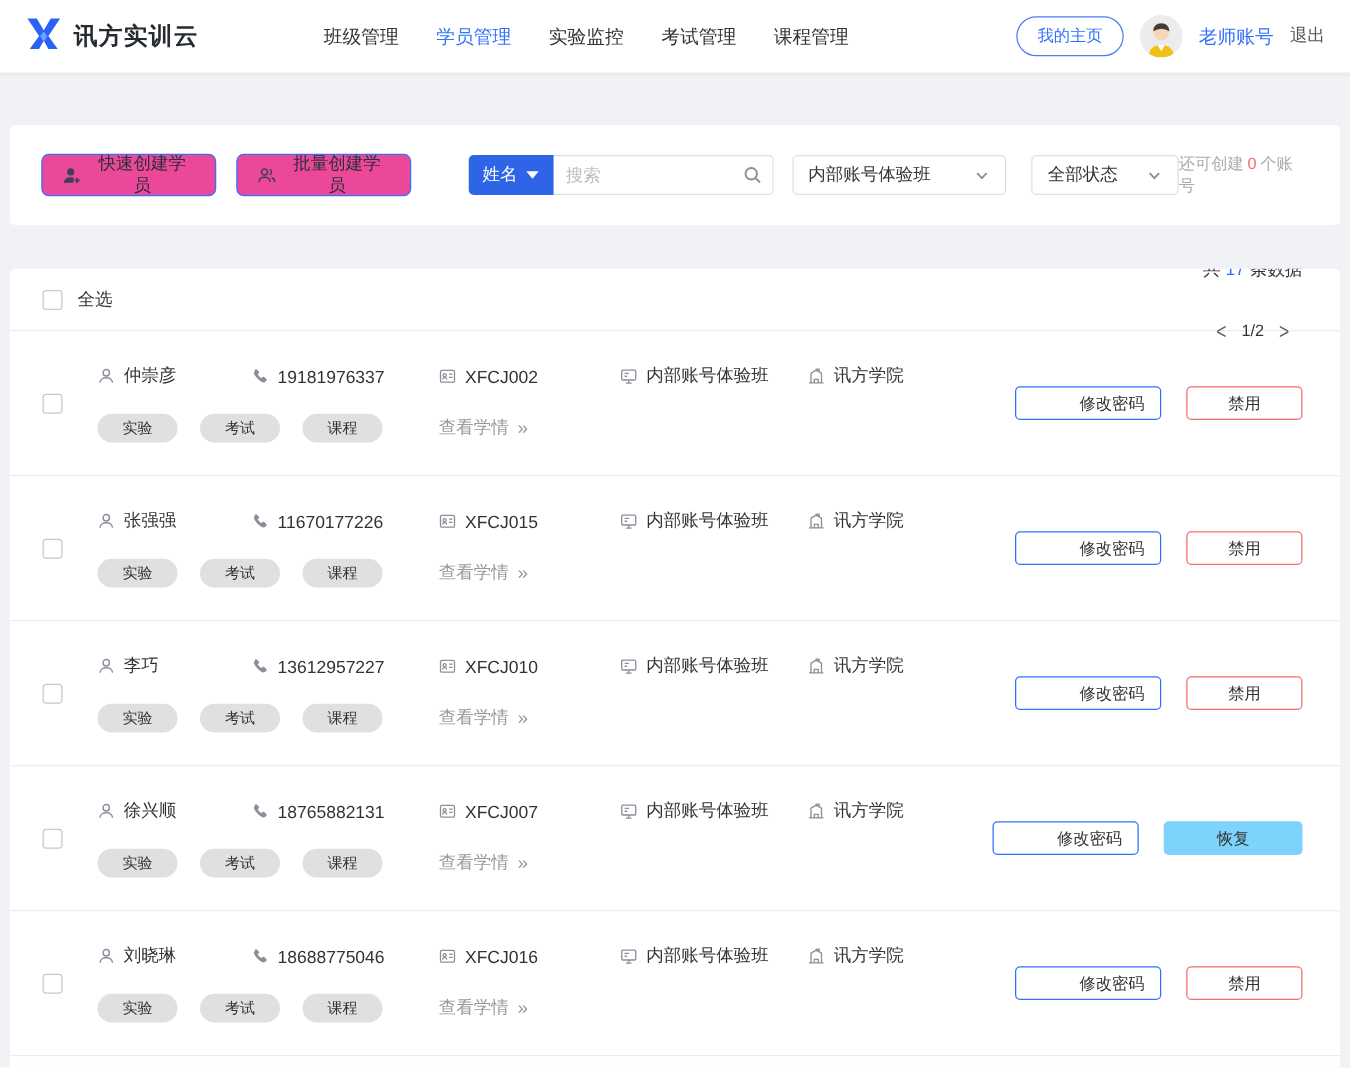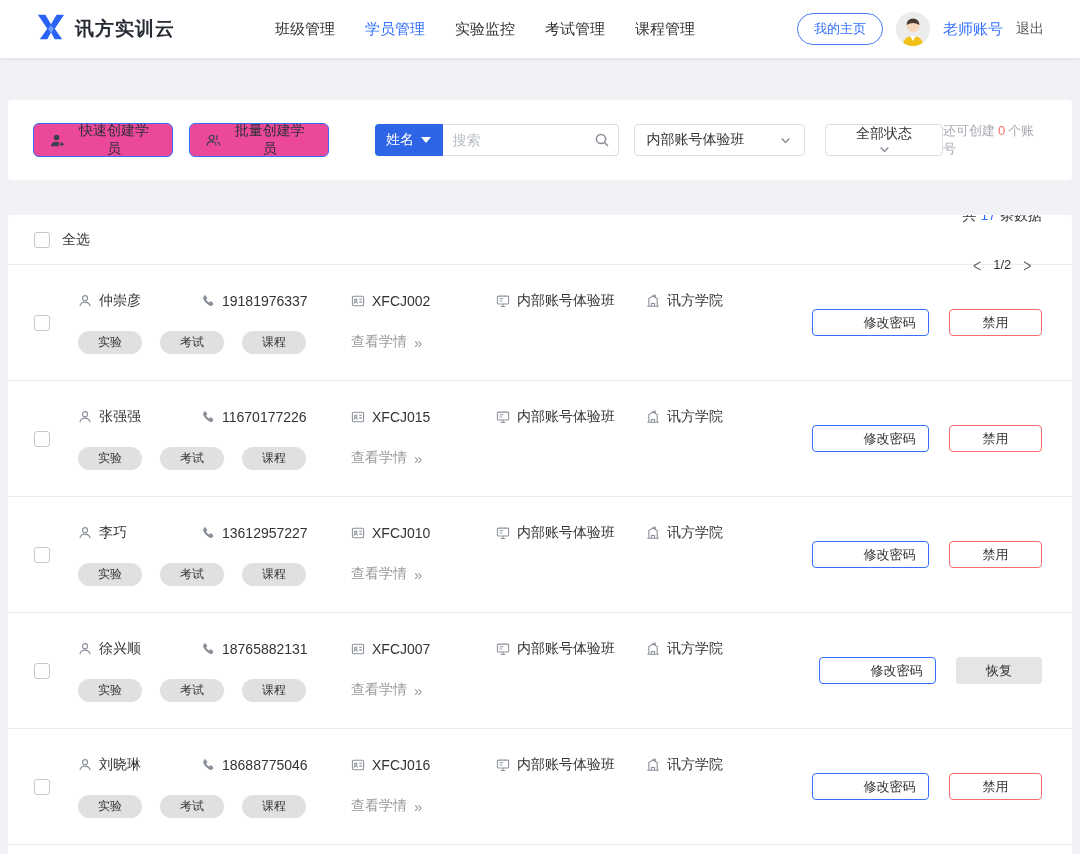--- a/index.html
+++ b/index.html
@@ -1,20 +1,20 @@
 <!DOCTYPE html>
 <html><head>
 <meta charset="utf-8">
 <style>
   * { margin:0; padding:0; box-sizing:border-box; }
   html,body { width:1080px; height:854px; overflow:hidden; }
   body { background:#f0f2f5; font-family:"Liberation Sans","DejaVu Sans",sans-serif; color:#333; }
 
   
-  .topbar { height:58px; background:#fff; display:flex; align-items:center; padding:0 36px;
+  .topbar { height:58px; background:#fff; display:flex; align-items:center; padding:0 20px;
             box-shadow:0 2px 4px rgba(0,0,0,.06); position:relative; z-index:3; }
   .brand { display:flex; align-items:center; gap:9px; }
   .brand-title { font-size:19px; font-weight:bold; color:#262a33; letter-spacing:1px; }
   .nav { display:flex; gap:30px; margin-left:100px; font-size:15px; color:#333; }
   .nav-item { cursor:pointer; }
   .nav-item.active { color:#3370ff; }
   .top-right { margin-left:auto; display:flex; align-items:center; gap:13px; }
   .home-btn { border:1px solid #4a7cf0; color:#3370ff; background:#fff; border-radius:16px;
               padding:6px 16px; font-size:13px; cursor:pointer; font-family:inherit; }
   .avatar { width:34px; height:34px; border-radius:50%; background:#ececec; overflow:hidden;
@@ -38,21 +38,21 @@
   .search-box { position:relative; }
   .search-input { width:176px; height:32px; border:1px solid #dcdfe6; border-left:none;
                   border-radius:0 4px 4px 0; padding:0 30px 0 10px; font-size:14px; color:#404040;
                   font-family:inherit; outline:none; }
   .search-input::placeholder { color:#b9bdc6; }
   .search-ico { position:absolute; right:9px; top:8px; color:#8a8f99; cursor:pointer; }
   .dropdown { height:32px; border:1px solid #dcdfe6; border-radius:4px; background:#fff;
               display:flex; align-items:center; justify-content:space-between; padding:0 12px;
               font-size:14px; color:#333; cursor:pointer; }
   .dd-class { width:172px; margin-left:15px; }
-  .dd-status { width:118px; margin-left:20px;flex-direction:column; }
+  .dd-status { width:118px; margin-left:20px; }
   .dd-chevron { color:#8a8f99; display:flex; }
   .quota { margin-left:auto; font-size:13px; color:#a8abb2; }
   .quota .num { color:#f56c6c; margin:0 3px; }
 
   
   .list-card { margin:35px 8px 0; background:#fff; border-radius:4px 4px 0 0; height:639px; overflow:hidden; }
   .list-head { height:50px; display:flex; align-items:center; padding:0 30px 0 26px;
                border-bottom:1px solid #ededed; }
   .checkbox { width:16px; height:16px; border:1px solid #c4c8cf; border-radius:3px; background:#fff;
               flex:0 0 auto; cursor:pointer; }
@@ -80,21 +80,21 @@
   .tag { background:#e0e0e0; border:none; border-radius:12px; width:64px; height:23px; font-size:12px;
          color:#333; cursor:pointer; font-family:inherit; }
   .view-link { color:#999; font-size:14px; display:flex; align-items:center; gap:7px;
                cursor:pointer; text-decoration:none; }
   .view-arrow { font-size:15px; }
   .row-actions { display:flex; gap:20px; }
   .btn { height:27px; border-radius:4px; font-size:13px; color:#333; cursor:pointer;
          font-family:inherit; background:#fff; }
   .btn-pwd { width:117px; border:1px solid #3370ff;padding-left:38px; }
   .btn-danger { width:93px; border:1px solid #f56c6c; }
-  .btn-restore { width:86px; border:none; background:#e5e5e5; }
+  .btn-restore { width:111px; border:none; background:#7dd3fc; }
 </style>
 </head>
 <body>
 
 <div class="topbar">
   <div class="brand">
     <span class="ico">
       <svg width="30" height="28" viewBox="0 0 32 30">
         <path d="M2 2 L10 2 L16 12 L22 2 L30 2 L20 17 L28 28 L20 28 L16 21 L12 28 L4 28 L12 17 Z" fill="#2a62f5"></path>
         <path d="M13 17 L16 22 L19 17 L16 13 Z" fill="#6fa0ff"></path>

